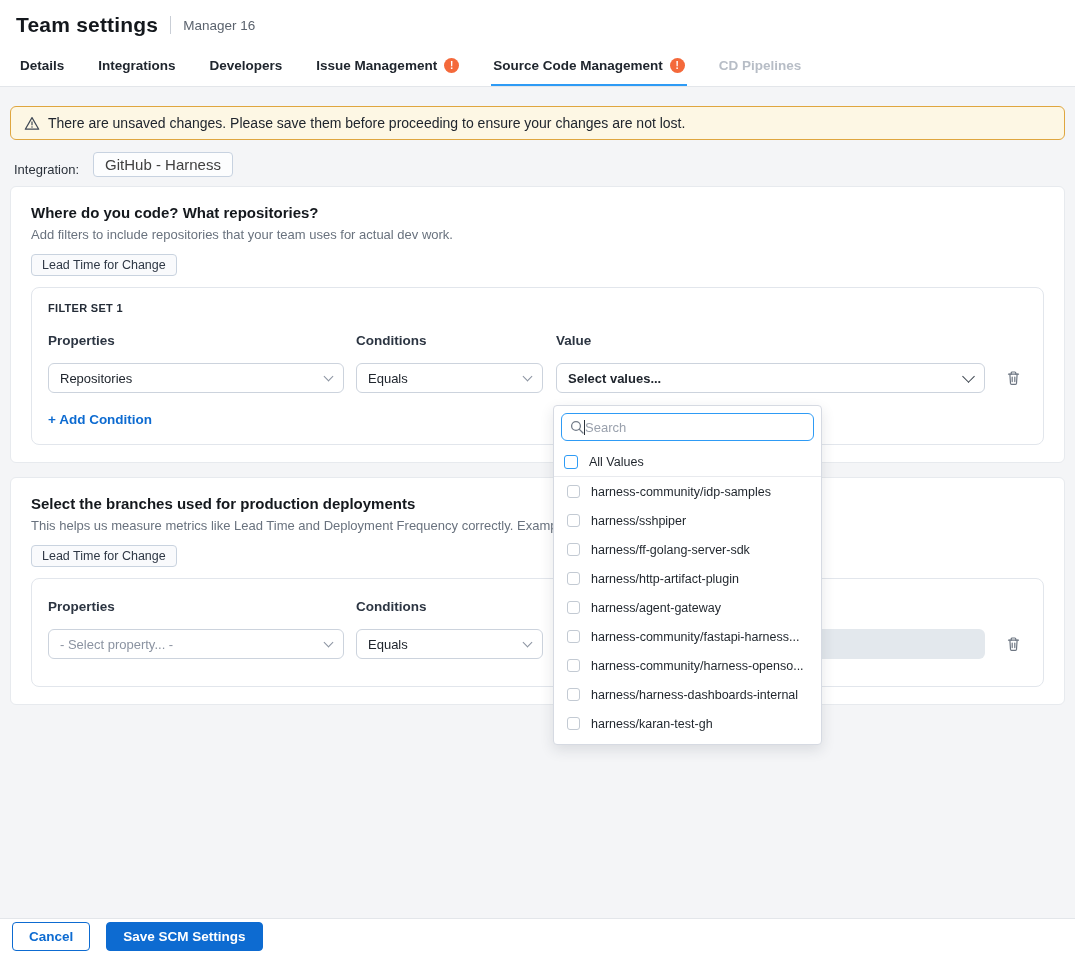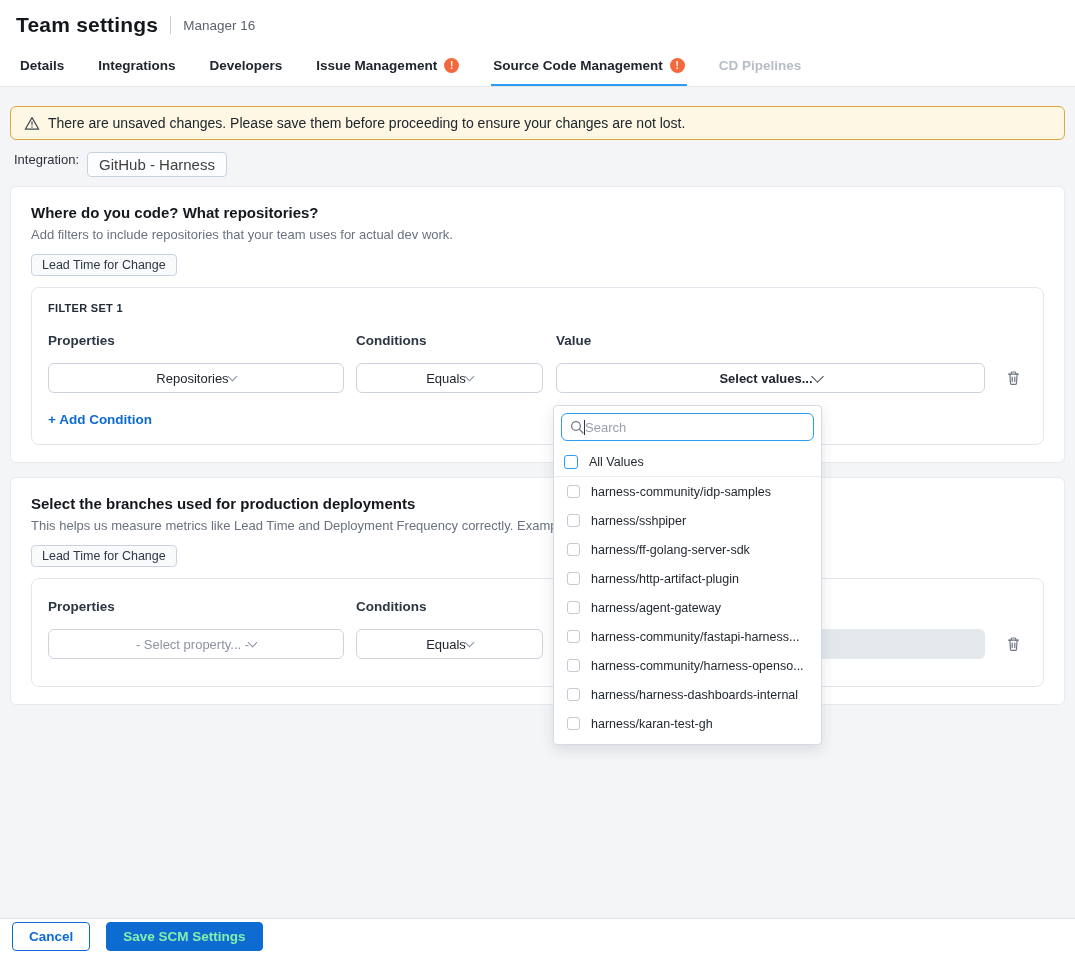--- a/index.html
+++ b/index.html
@@ -22,39 +22,39 @@
   .tab { padding:12px 2px 11px; font-size:13.5px; font-weight:600; color:#20262e;
          display:flex; align-items:center; gap:7px; border-bottom:2px solid transparent; cursor:pointer; }
   .tab.active { border-bottom-color:#2e9bf5; }
   .tab.disabled { color:#b7bdc6; font-weight:600; }
   .tab-badge { width:15px; height:15px; border-radius:50%; background:#f4693b; color:#fff;
                font-size:10px; font-weight:700; display:flex; align-items:center; justify-content:center; }
   
   .content { padding:0 10px; }
   .banner { margin-top:19px; background:#fdf7e4; border:1px solid #dfa63f; border-radius:6px;
             padding:8px 13px; display:flex; align-items:center; gap:8px; font-size:14px; color:#20262e; }
-  .integration-row { margin:12px 4px 9px; display:flex; align-items:flex-start; gap:8px; font-size:13px; color:#2a313a; }
+  .integration-row { margin:12px 4px 9px; display:flex; align-items:flex-end; gap:14px; font-size:13px; color:#2a313a; }
   .chip { border:1px solid #c7d2e0; border-radius:4px; background:#fcfdfe; padding:3px 11px;
           font-size:15px; color:#404040; display:inline-block; }
   .metric-chip { border:1px solid #c9d3df; border-radius:4px; background:#f9fafc; padding:3px 10px;
                  font-size:12.5px; color:#2e3744; display:inline-block; }
   .card { background:#fff; border:1px solid #e7eaee; border-radius:6px; padding:17px 20px; margin-bottom:14px; }
   .card-title { font-size:15px; font-weight:700; color:#14181d; margin-bottom:6px; }
   .card-sub { font-size:13px; color:#69727e; margin-bottom:12px; white-space:nowrap; overflow:hidden; }
   .filter-box { border:1px solid #e2e6ec; border-radius:8px; padding:14px 16px 16px; margin-top:11px; }
   .filter-set-name { font-size:11px; font-weight:700; color:#242c37; letter-spacing:.3px; }
   .cols, .row { display:flex; align-items:center; }
   .cols { margin-top:19px; }
   .col-label { font-size:13.5px; font-weight:700; color:#2c3542; }
   .w-prop { width:296px; margin-right:12px; }
   .w-cond { width:187px; margin-right:13px; }
   .w-val  { width:429px; }
   .row { margin-top:15px; }
   .select { height:30px; border:1px solid #ccd3dd; border-radius:6px; background:#fff;
-            display:flex; align-items:center; justify-content:center; padding:4px 11px;
+            display:flex; align-items:center; justify-content:space-between; padding:4px 11px;
             font-size:13px; color:#20262e; cursor:pointer; }
   .select .ph { color:#8b93a1; }
   .chev { width:7px; height:7px; border-right:1.6px solid #8b93a1; border-bottom:1.6px solid #8b93a1;
           transform:rotate(45deg); margin-top:-4px; flex:0 0 auto; }
   .chev.big { width:9px; height:9px; border-color:#3a424d; border-width:1.8px; }
   .disabled-input { height:30px; border-radius:6px; background:#e3e8ed; }
   .trash-btn { margin-left:21px; background:none; border:none; cursor:pointer; display:flex; align-items:center; }
   .add-condition { margin-top:19px; font-size:13.5px; font-weight:700; color:#0d6bd1; cursor:pointer; display:inline-block; }
   
   .dropdown-panel { position:absolute; left:553px; top:405px; width:269px; height:340px;
@@ -68,21 +68,21 @@
   .dd-row { display:flex; align-items:center; gap:11px; padding:0 10px; height:29px; font-size:12.5px; color:#1f252c; cursor:pointer; }
   .all-values-row { height:30px; border-bottom:1px solid #e8eaee; }
   .cb { width:13px; height:13px; border:1px solid #c3cad3; border-radius:3px; background:#fff; flex:0 0 auto; }
   .cb.focus { width:14px; height:14px; border:1.6px solid #2e9bf5; }
   .dd-options .dd-row { padding-left:13px; }
   
   .footer { position:absolute; left:0; bottom:0; width:100%; height:36px; background:#fff;
             border-top:1px solid #e3e6ea; display:flex; align-items:center; gap:16px; padding:0 12px; }
   .btn { font-family:inherit; font-size:13.5px; font-weight:700; border-radius:4px; padding:6px 16px; cursor:pointer; }
   .btn-secondary { background:#fff; border:1px solid #0d6bd1; color:#0d6bd1; }
-  .btn-primary { background:#0d6bd1; border:1px solid #0d6bd1; color:#86efac; }
+  .btn-primary { background:#0d6bd1; border:1px solid #0d6bd1; color:#ffffff; }
   svg { display:block; }
 </style>
 </head>
 <body>
 
 <div class="app-header">
   <div class="title-row">
     <span class="page-title">Team settings</span>
     <span class="title-sep"></span>
     <span class="page-subtitle">Manager 16</span>

